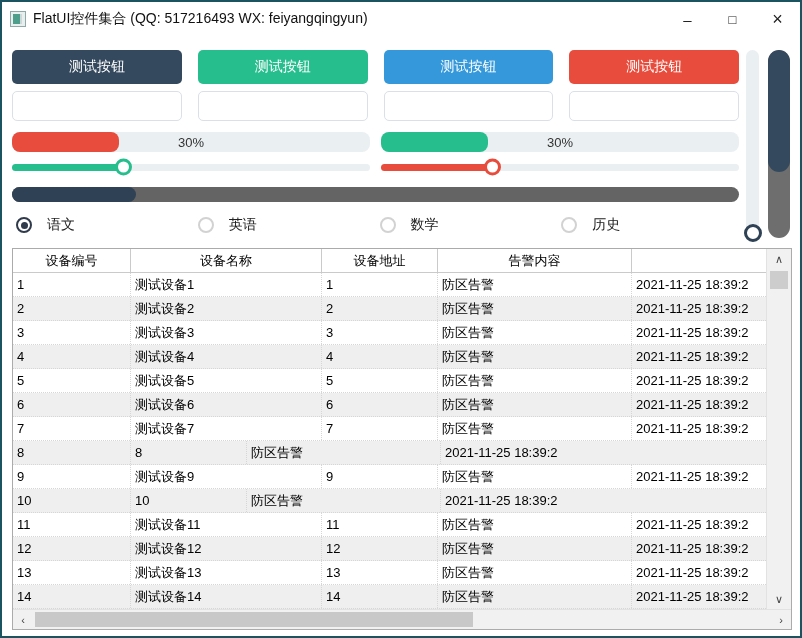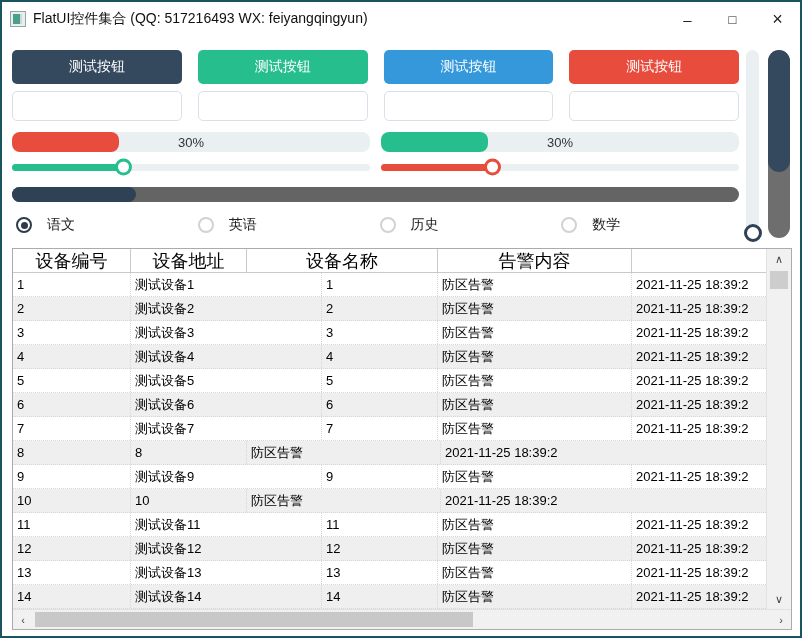--- a/index.html
+++ b/index.html
@@ -81,21 +81,21 @@
     width: 18px; height: 18px; border-radius: 50%; background: #fff; border: 3px solid #2f4154;
   }
   .vprogress { width: 22px; height: 188px; border-radius: 11px; background: var(--c-grayFill, #6E6E6E); overflow: hidden; }
   .vprogress .fill { width: 100%; border-radius: 11px; background: var(--c-navy, #34495E); }
   
   .table-wrap { margin-top: 10px; border: 1px solid #ababab; width: 780px; height: 382px; display: flex; flex-direction: column; background: #fff; }
   .table-top { display: flex; flex: 1; overflow: hidden; }
   .grid { width: 753px; }
   .thead { display: flex; height: 24px; background: #fff; }
   .th {
-    font-size: 18px; color: #000; display: flex; align-items: center; justify-content: center;
+    font-size: 13px; color: #000; display: flex; align-items: center; justify-content: center;
     border-right: 1px solid #cacaca; border-bottom: 1px solid #cacaca; white-space: nowrap; overflow: hidden;
   }
   .th:last-child { border-right: none; }
   .tr { display: flex; height: 24px; border-bottom: 1px dotted #d6d6d6; background: #fff; }
   .tr.alt { background: #efefef; }
   .td {
     font-size: 13px; color: #000; display: flex; align-items: center;
     padding-left: 4px; border-right: 1px dotted #d6d6d6; white-space: nowrap; overflow: hidden;
   }
   .td:last-child { border-right: none; }
@@ -177,46 +177,46 @@
             <div class="radio-item">
               <span class="rcircle checked"></span>
               <span class="rlabel">语文</span>
             </div>
             <div class="radio-item">
               <span class="rcircle"></span>
               <span class="rlabel">英语</span>
             </div>
             <div class="radio-item">
               <span class="rcircle"></span>
-              <span class="rlabel">历史</span>
+              <span class="rlabel">数学</span>
             </div>
             <div class="radio-item">
               <span class="rcircle"></span>
-              <span class="rlabel">数学</span>
+              <span class="rlabel">历史</span>
             </div>
           </div>
       </div>
 
       <div class="right-col">
         <div class="vslider">
           <div class="handle"></div>
         </div>
         <div class="vprogress">
           <div class="fill" style="height: 65%;"></div>
         </div>
       </div>
     </div>
 
     <div class="table-wrap">
       <div class="table-top">
         <div class="grid">
           <div class="thead">
               <div class="th c0">设备编号</div>
+              <div class="th c1">设备名称</div>
               <div class="th c2">设备地址</div>
-              <div class="th c1">设备名称</div>
               <div class="th c3">告警内容</div>
               <div class="th c4"></div>
             </div>
           <div>
               <div class="tr">
                 <div class="td c0">1</div>
                 <div class="td c1">测试设备1</div>
                 <div class="td c2">1</div>
                 <div class="td c3">防区告警</div>
                 <div class="td c4">2021-11-25 18:39:2</div>

